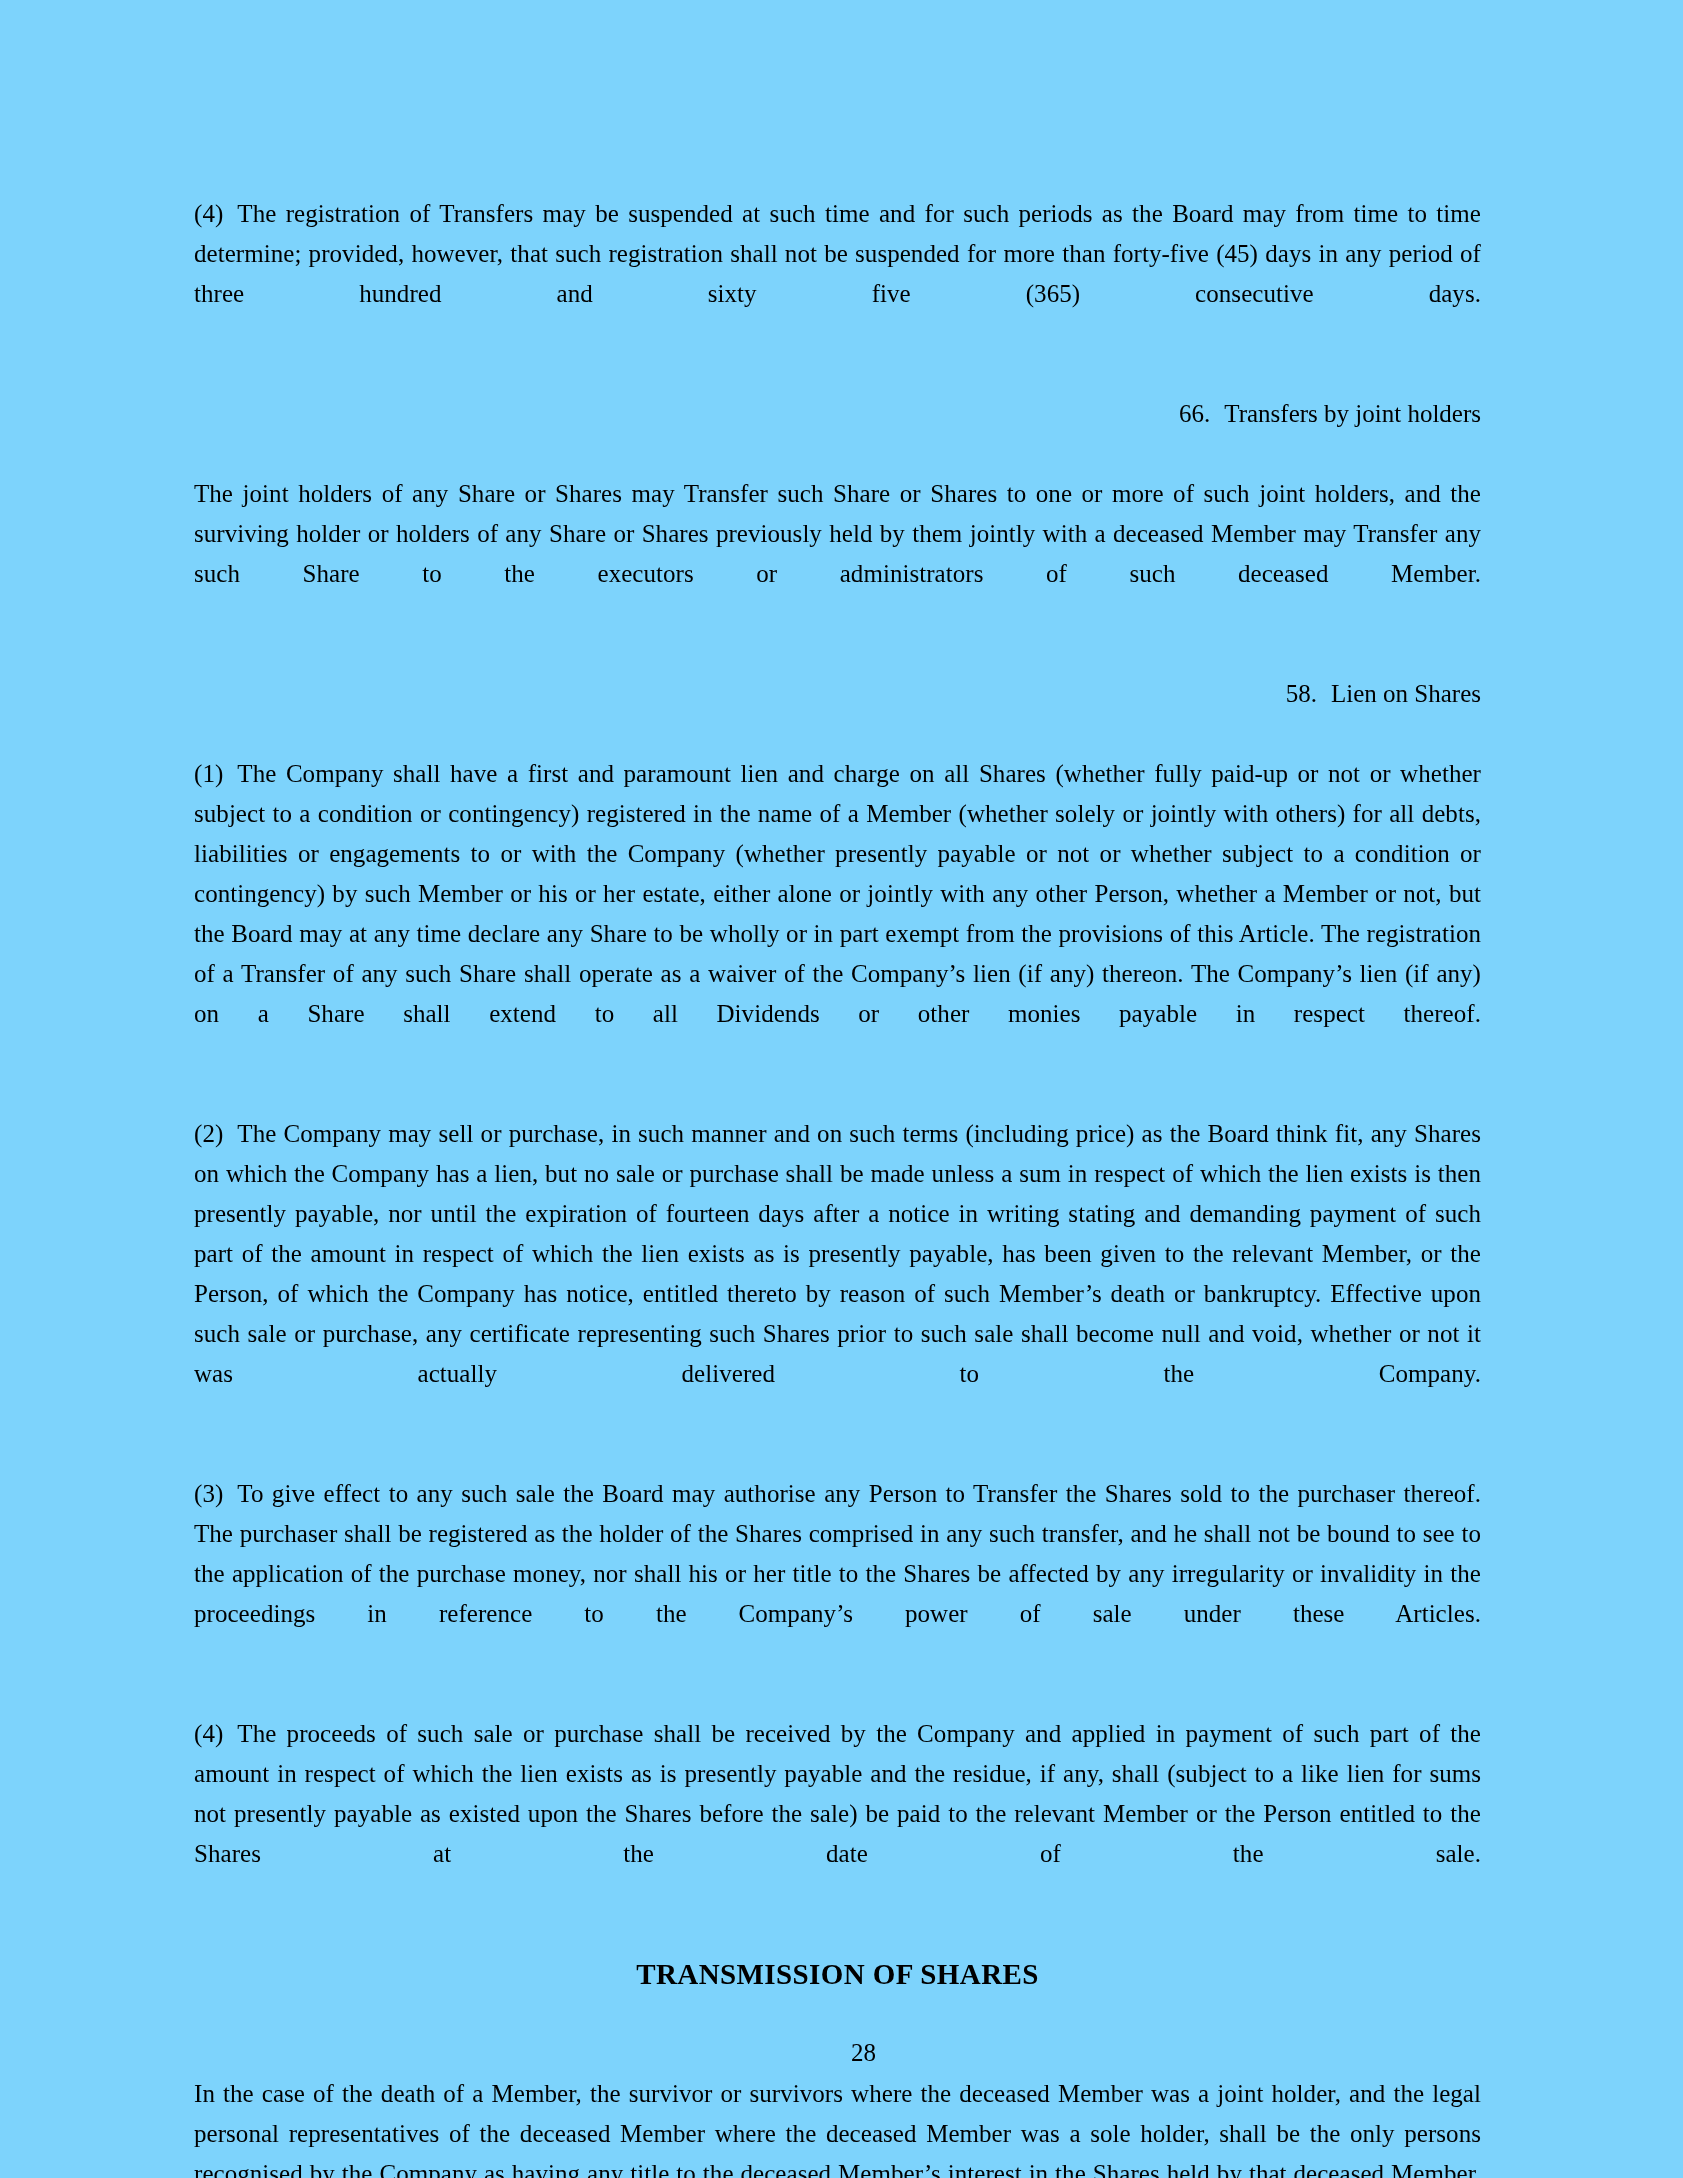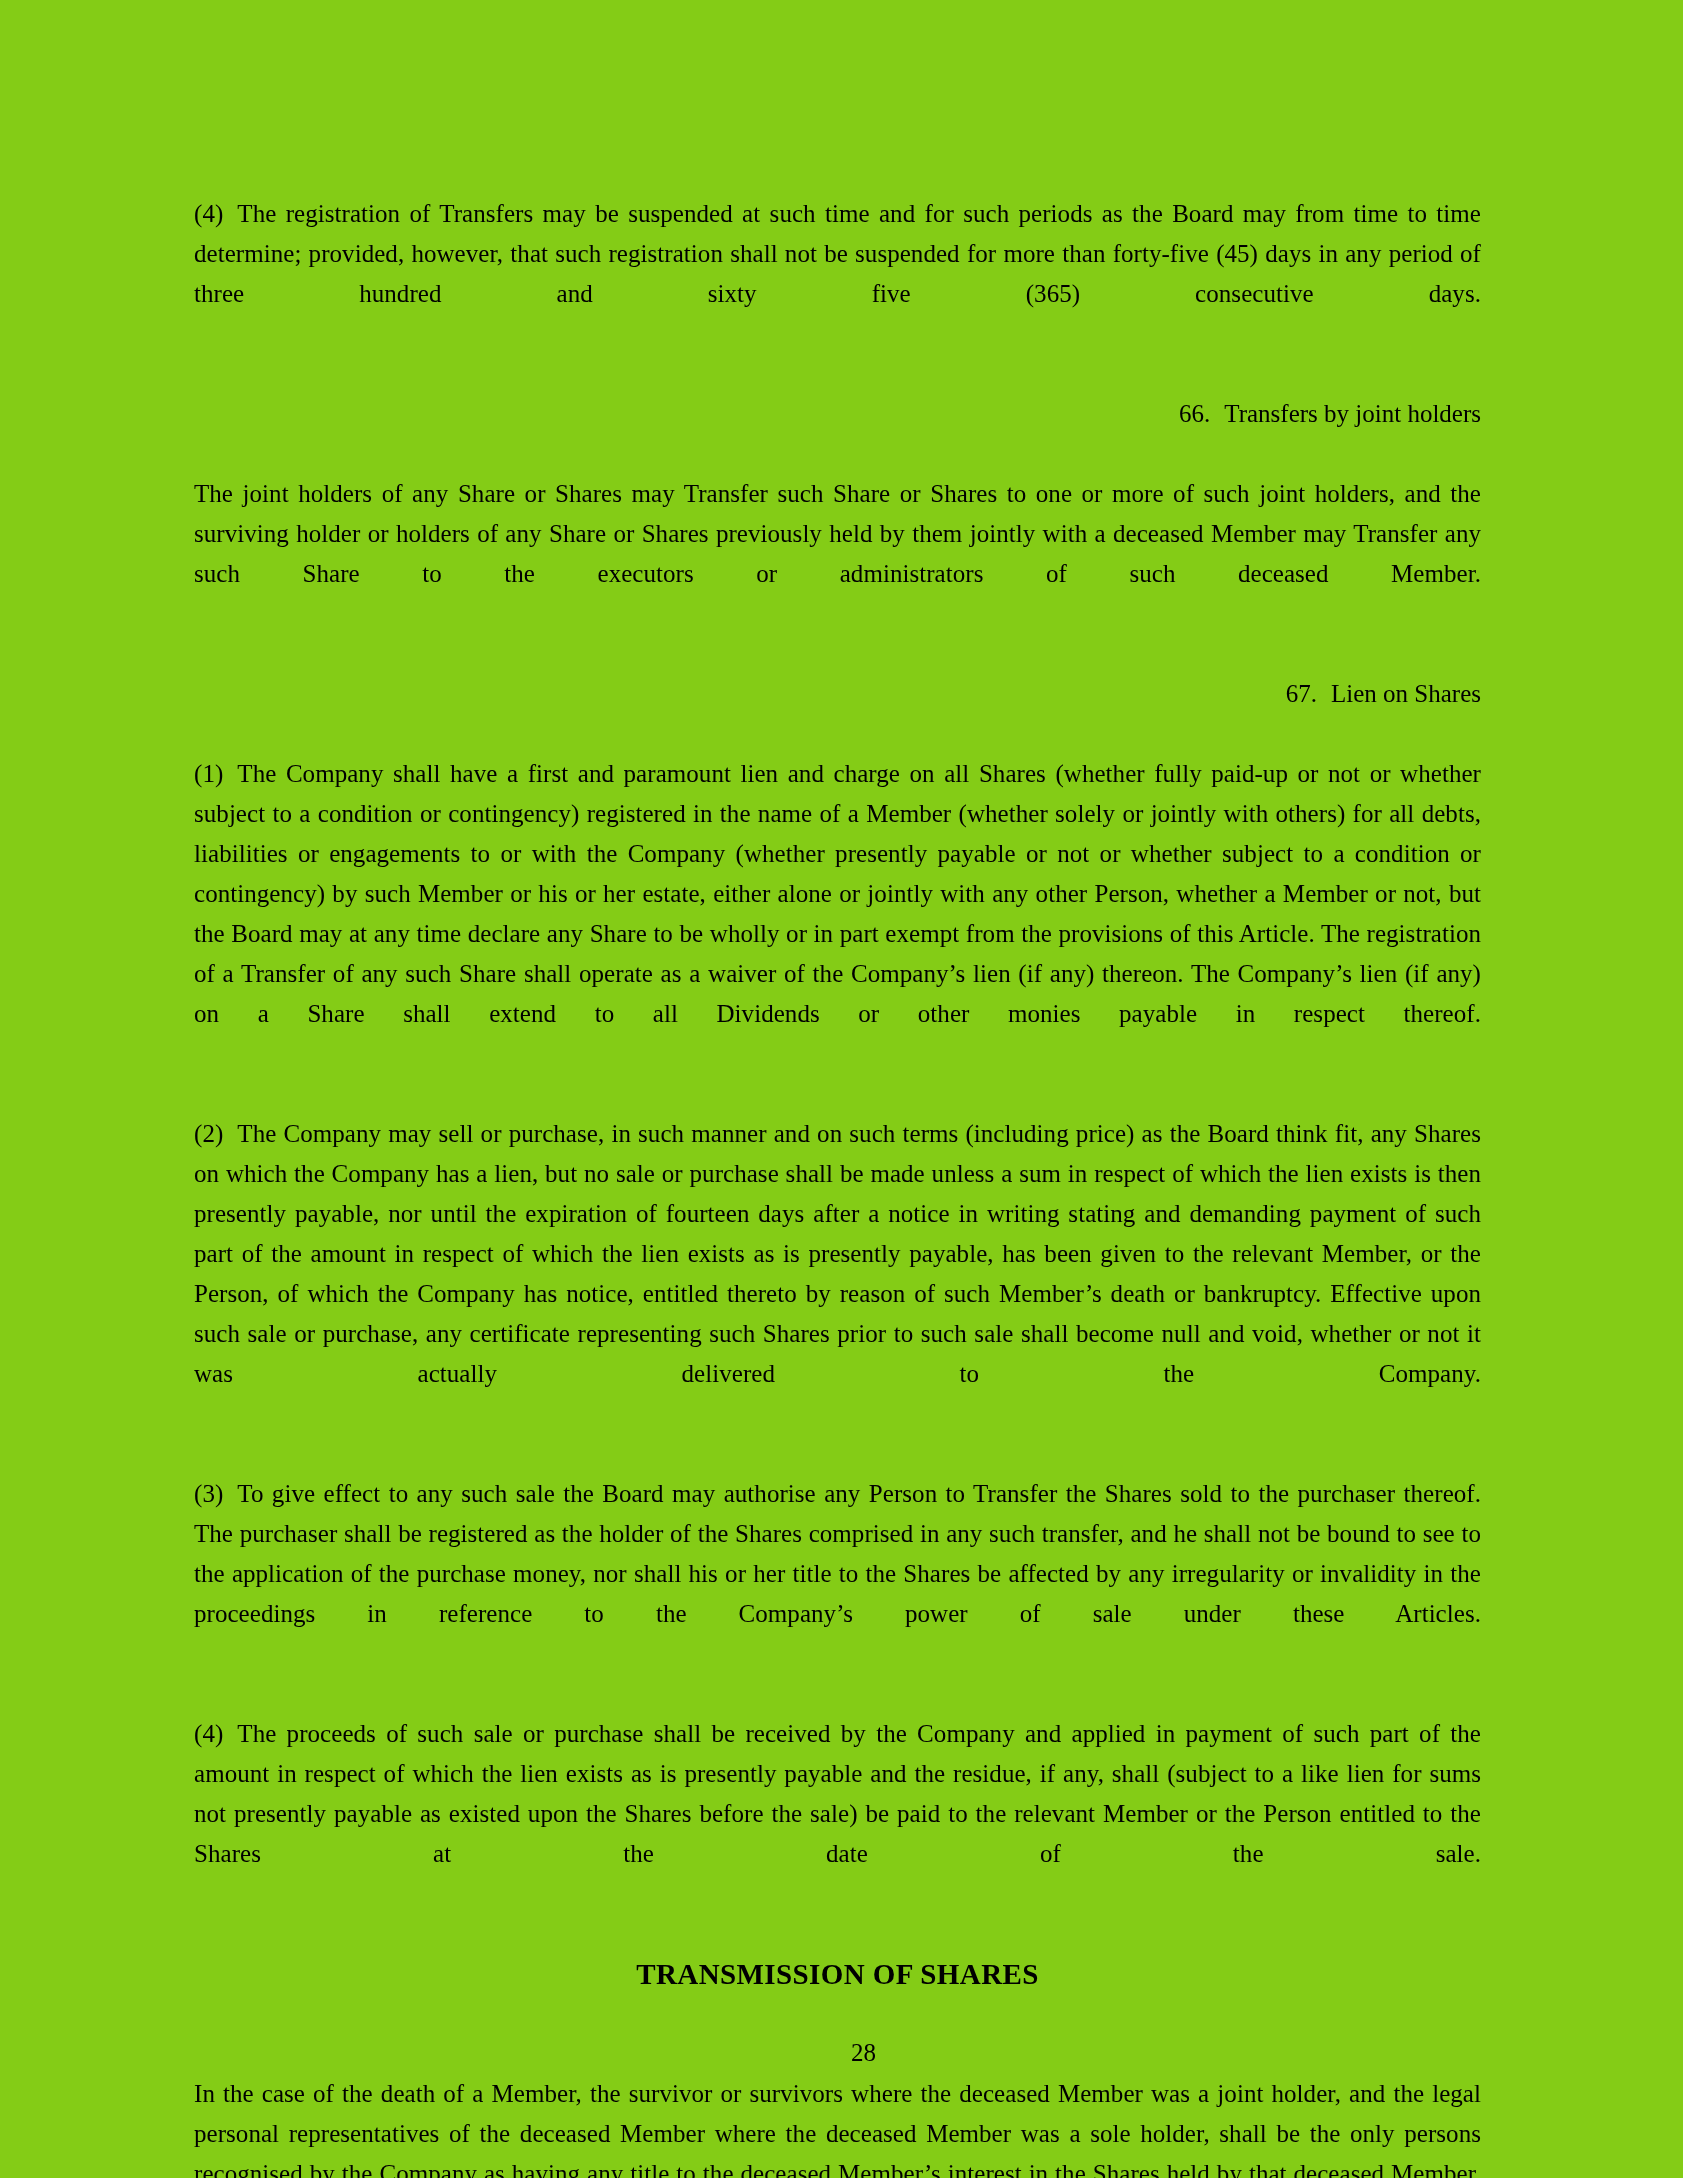--- a/index.html
+++ b/index.html
@@ -6,21 +6,21 @@
   html, body {
     margin: 0;
     padding: 0;
     background: #ffffff;
   }
 
   .page {
     position: relative;
     width: 1683px;
     height: 2178px;
-    background: #84cc16;
+    background: #7dd3fc;
     box-sizing: border-box;
     font-family: "Liberation Serif", "DejaVu Serif", serif;
     color: #000000;
     overflow: hidden;
     padding-left: 47px;
   }
 
   .content {
     position: absolute;
     left: 194px;
@@ -101,21 +101,21 @@
     <div class="para-gap"></div>
 
     <p class="heading-num"><span>66.</span><span class="num-sep"></span><span>Transfers by joint holders</span></p>
 
     <div class="para-gap"></div>
 
     <p class="body-text">The joint holders of any Share or Shares may Transfer such Share or Shares to one or more of such joint holders, and the surviving holder or holders of any Share or Shares previously held by them jointly with a deceased Member may Transfer any such Share to the executors or administrators of such deceased Member.</p>
 
     <div class="para-gap"></div>
 
-    <p class="heading-num"><span>67.</span><span class="num-sep"></span><span>Lien on Shares</span></p>
+    <p class="heading-num"><span>58.</span><span class="num-sep"></span><span>Lien on Shares</span></p>
 
     <div class="para-gap"></div>
 
     <p class="body-text"><span class="indent-num">(1)</span><span class="num-sep"></span><span>The Company shall have a first and paramount lien and charge on all Shares (whether fully paid-up or not or whether subject to a condition or contingency) registered in the name of a Member (whether solely or jointly with others) for all debts, liabilities or engagements to or with the Company (whether presently payable or not or whether subject to a condition or contingency) by such Member or his or her estate, either alone or jointly with any other Person, whether a Member or not, but the Board may at any time declare any Share to be wholly or in part exempt from the provisions of this Article. The registration of a Transfer of any such Share shall operate as a waiver of the Company’s lien (if any) thereon. The Company’s lien (if any) on a Share shall extend to all Dividends or other monies payable in respect thereof.</span></p>
 
     <div class="para-gap"></div>
 
     <p class="body-text"><span class="indent-num">(2)</span><span class="num-sep"></span><span>The Company may sell or purchase, in such manner and on such terms (including price) as the Board think fit, any Shares on which the Company has a lien, but no sale or purchase shall be made unless a sum in respect of which the lien exists is then presently payable, nor until the expiration of fourteen days after a notice in writing stating and demanding payment of such part of the amount in respect of which the lien exists as is presently payable, has been given to the relevant Member, or the Person, of which the Company has notice, entitled thereto by reason of such Member’s death or bankruptcy. Effective upon such sale or purchase, any certificate representing such Shares prior to such sale shall become null and void, whether or not it was actually delivered to the Company.</span></p>
 
     <div class="para-gap"></div>

